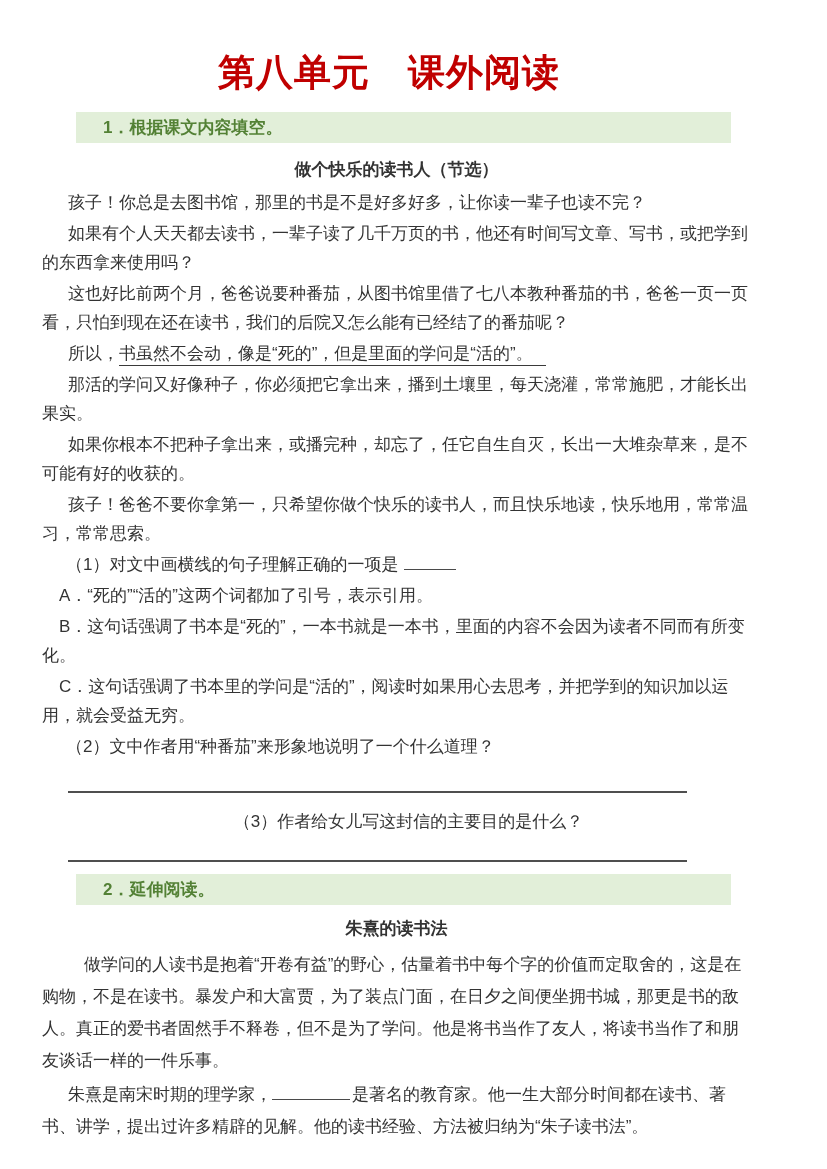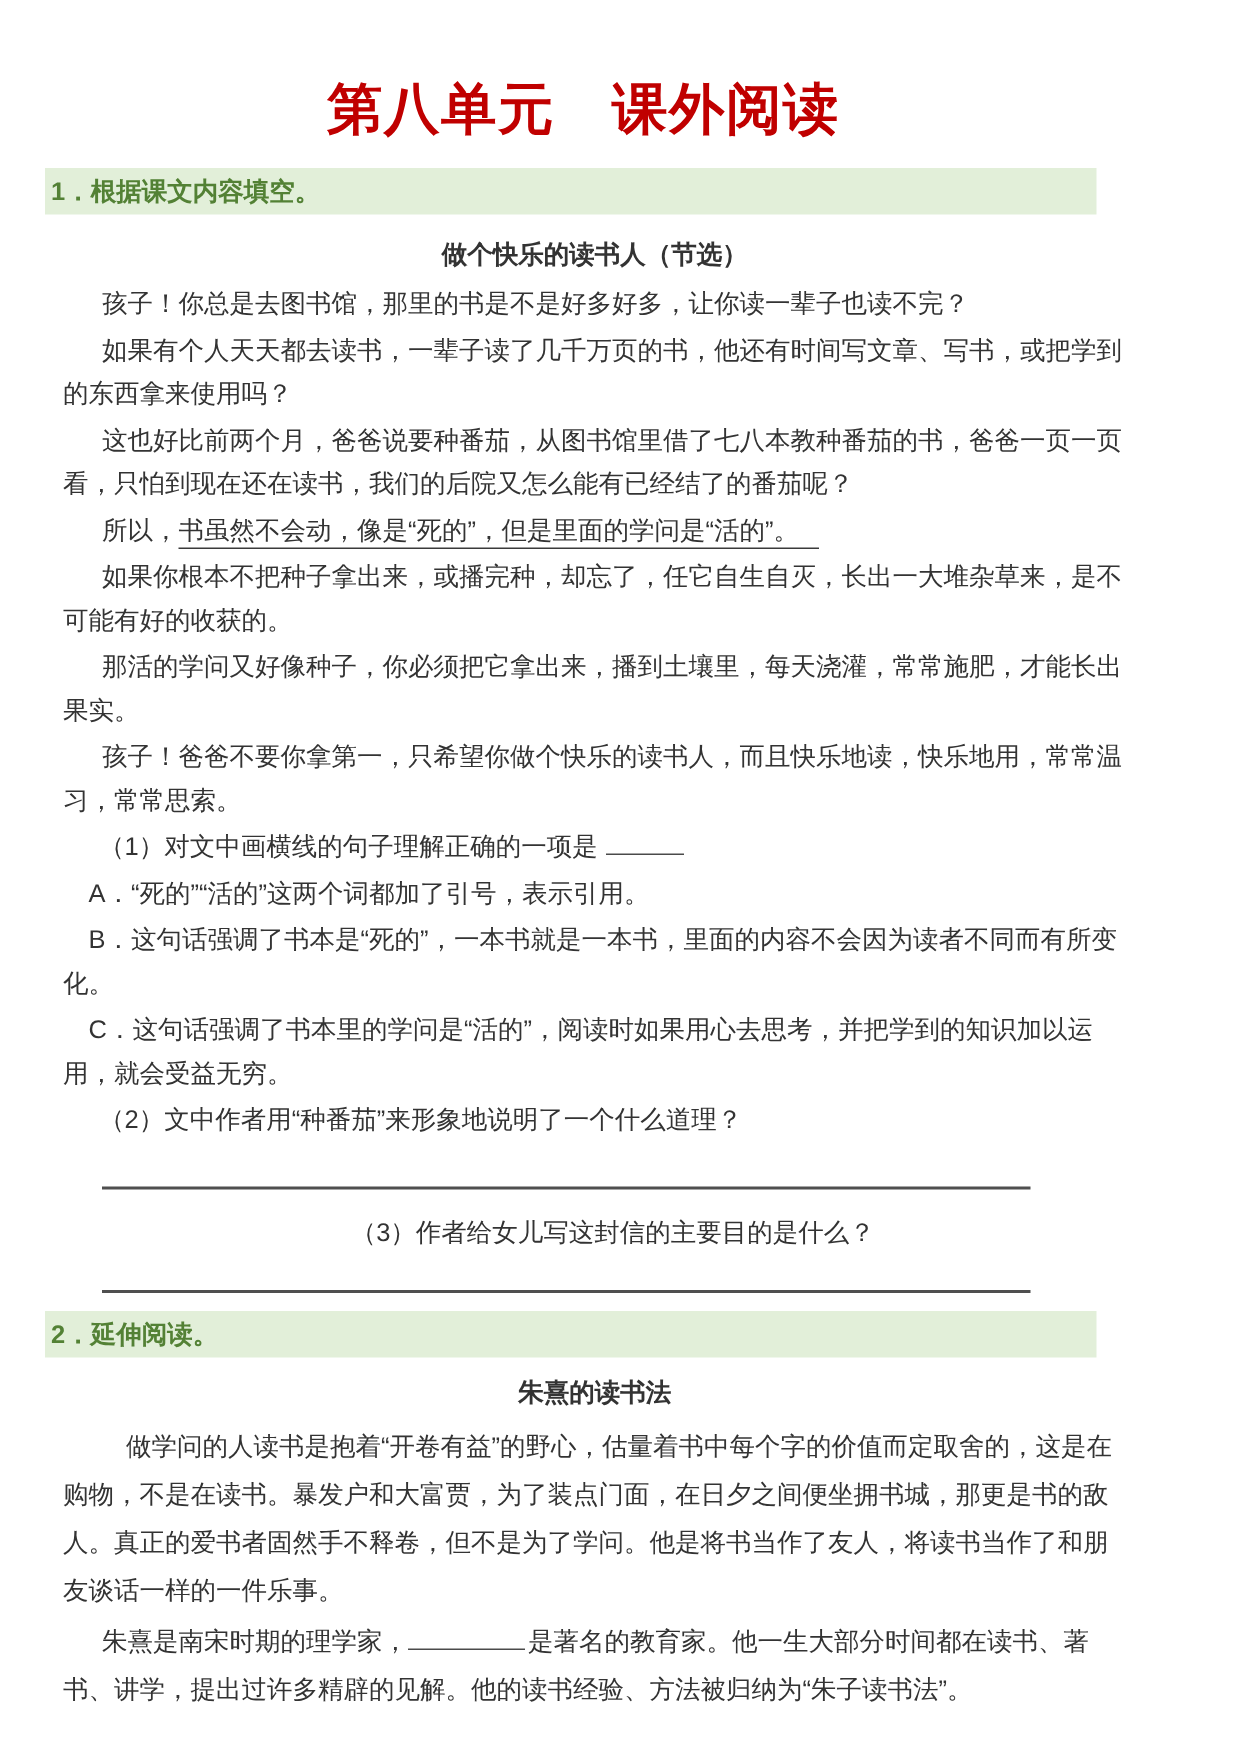--- a/index.html
+++ b/index.html
@@ -19,28 +19,28 @@
   .doc-title {
     margin: 50px 0 0 0;
     text-align: center;
     font-size: 37px;
     font-weight: bold;
     letter-spacing: 1px;
     color: var(--title-red, #C00000);
     line-height: 46px;
   }
   .band {
-    margin: 16px 47px 0 30px;
+    margin: 16px 47px 0 76px;
     height: 31px;
     line-height: 31px;
     background: var(--band-bg, #E2EFD9);
     color: var(--band-text, #538135);
     font-size: 17px;
     font-weight: bold;
-    padding-left: 4px;
+    padding-left: 27px;
   }
   .content {
     padding: 0 27px 0 42px;
     font-size: 17px;
     color: var(--text, #333);
   }
   .content-1 { line-height: 29px; margin-top: 12px; }
   .content-2 { line-height: 32px; }
   .passage-title {
     text-align: center;
@@ -93,22 +93,22 @@
 
   <div class="content content-1">
     <div class="passage-title">做个快乐的读书人（节选）</div>
 
     <p class="ind-15">孩子！你总是去图书馆，那里的书是不是好多好多，让你读一辈子也读不完？</p>
     <p class="ind-15">如果有个人天天都去读书，一辈子读了几千万页的书，他还有时间写文章、写书，或把学到的东西拿来使用吗？</p>
     <p class="ind-15">这也好比前两个月，爸爸说要种番茄，从图书馆里借了七八本教种番茄的书，爸爸一页一页看，只怕到现在还在读书，我们的后院又怎么能有已经结了的番茄呢？</p>
 
     <p class="ind-15"><span>所以，</span><span class="underlined">书虽然不会动，像是“死的”，但是里面的学问是“活的”。</span></p>
 
+    <p class="ind-15">那活的学问又好像种子，你必须把它拿出来，播到土壤里，每天浇灌，常常施肥，才能长出果实。</p>
     <p class="ind-15">如果你根本不把种子拿出来，或播完种，却忘了，任它自生自灭，长出一大堆杂草来，是不可能有好的收获的。</p>
-    <p class="ind-15">那活的学问又好像种子，你必须把它拿出来，播到土壤里，每天浇灌，常常施肥，才能长出果实。</p>
     <p class="ind-15">孩子！爸爸不要你拿第一，只希望你做个快乐的读书人，而且快乐地读，快乐地用，常常温习，常常思索。</p>
 
     <p class="ind-q"><span>（1）对文中画横线的句子理解正确的一项是</span><span class="blank"></span></p>
 
     <p class="ind-1">A．“死的”“活的”这两个词都加了引号，表示引用。</p>
     <p class="ind-1">B．这句话强调了书本是“死的”，一本书就是一本书，里面的内容不会因为读者不同而有所变化。</p>
     <p class="ind-1">C．这句话强调了书本里的学问是“活的”，阅读时如果用心去思考，并把学到的知识加以运用，就会受益无穷。</p>
 
     <p class="ind-q">（2）文中作者用“种番茄”来形象地说明了一个什么道理？</p>
     <div class="answer-line"></div>

